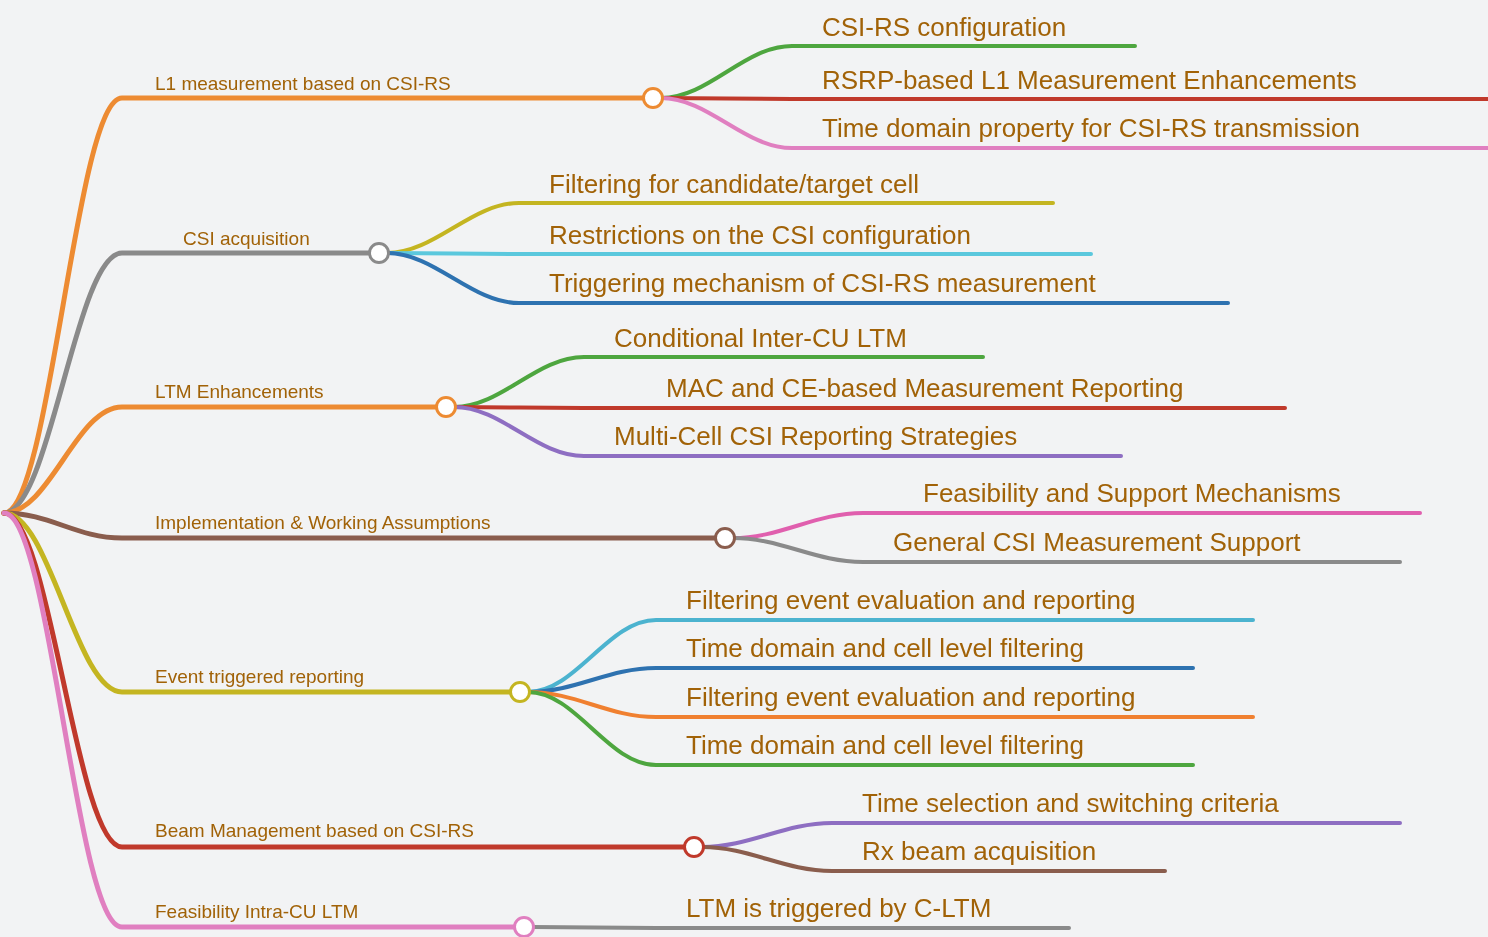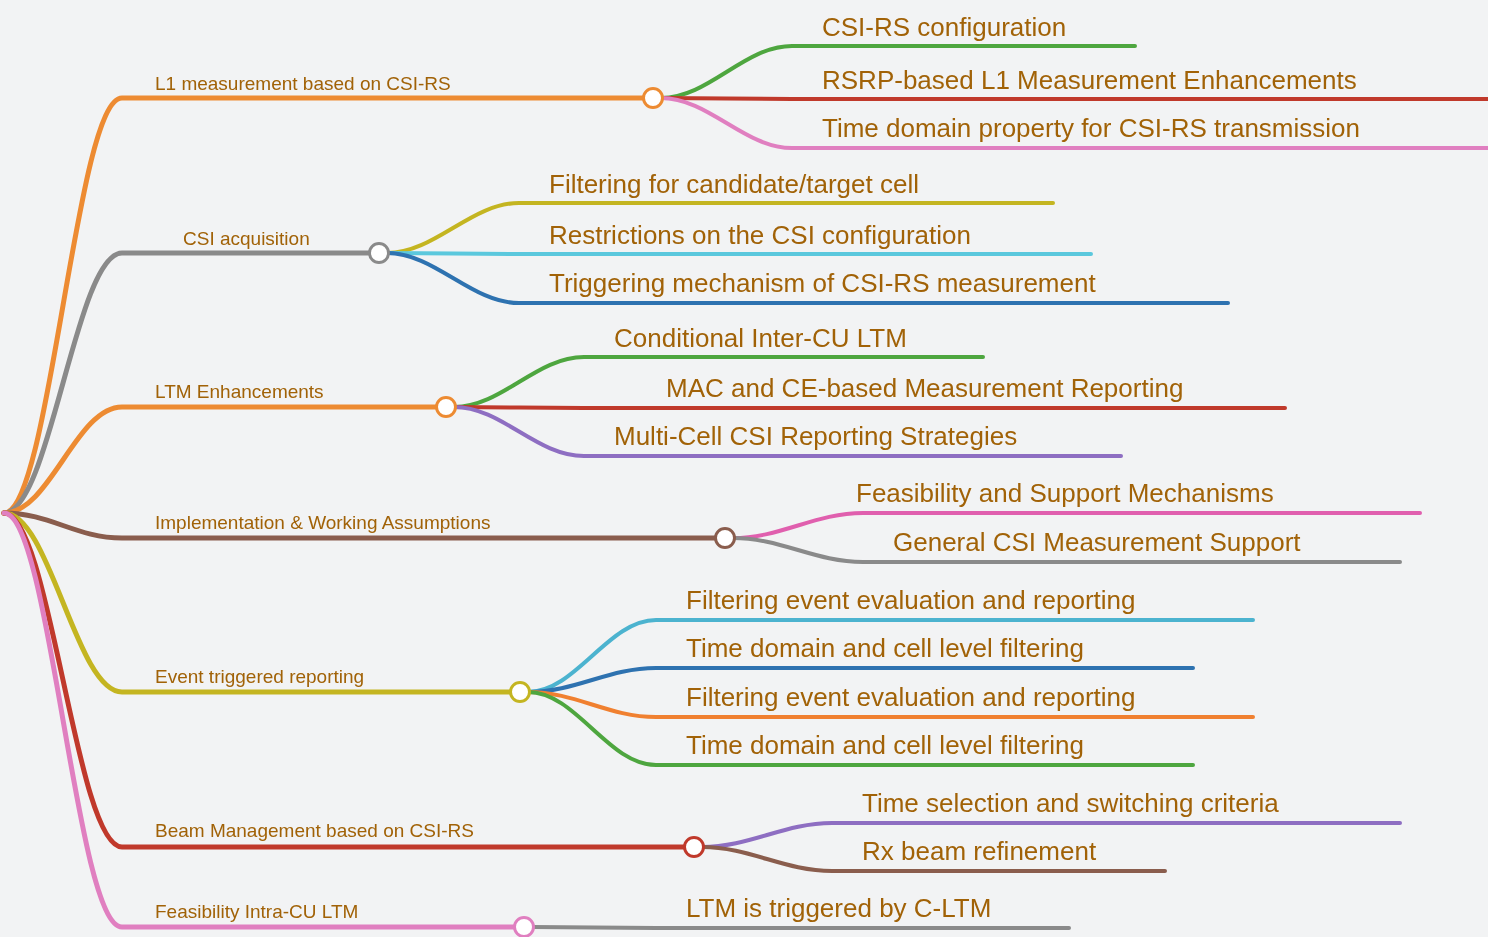--- a/index.html
+++ b/index.html
@@ -85,29 +85,29 @@
       <div class="node-label level2-label" style="left: 549px; top: 197px;">Filtering for candidate/target cell</div>
       <div class="node-label level2-label" style="left: 549px; top: 248px;">Restrictions on the CSI configuration</div>
       <div class="node-label level2-label" style="left: 549px; top: 296px;">Triggering mechanism of CSI-RS measurement</div>
       <div class="node-label level1-label" style="left: 155px; top: 401px;">LTM Enhancements</div>
       <div class="node-dot" style="left: 435px; top: 396px; width: 22px; height: 22px; border: 3px solid rgb(237, 139, 50);"></div>
       <div class="node-label level2-label" style="left: 614px; top: 351px;">Conditional Inter-CU LTM</div>
       <div class="node-label level2-label" style="left: 634px; top: 401px; margin-left: 32px;">MAC and CE-based Measurement Reporting</div>
       <div class="node-label level2-label" style="left: 614px; top: 449px;">Multi-Cell CSI Reporting Strategies</div>
       <div class="node-label level1-label" style="left: 155px; top: 532px;">Implementation &amp; Working Assumptions</div>
       <div class="node-dot" style="left: 714px; top: 527px; width: 22px; height: 22px; border: 3px solid rgb(138, 93, 77);"></div>
-      <div class="node-label level2-label" style="left: 856px; top: 506px;">Feasibility and Support Mechanisms</div>
+      <div class="node-label level2-label" style="left: 923px; top: 506px;">Feasibility and Support Mechanisms</div>
       <div class="node-label level2-label" style="left: 893px; top: 555px;">General CSI Measurement Support</div>
       <div class="node-label level1-label" style="left: 155px; top: 686px;">Event triggered reporting</div>
       <div class="node-dot" style="left: 509px; top: 681px; width: 22px; height: 22px; border: 3px solid rgb(196, 181, 33);"></div>
       <div class="node-label level2-label" style="left: 686px; top: 613px;">Filtering event evaluation and reporting</div>
       <div class="node-label level2-label" style="left: 686px; top: 661px;">Time domain and cell level filtering</div>
       <div class="node-label level2-label" style="left: 686px; top: 710px;">Filtering event evaluation and reporting</div>
       <div class="node-label level2-label" style="left: 686px; top: 758px;">Time domain and cell level filtering</div>
       <div class="node-label level1-label" style="left: 155px; top: 840px;">Beam Management based on CSI-RS</div>
       <div class="node-dot" style="left: 683px; top: 836px; width: 22px; height: 22px; border: 3px solid rgb(192, 57, 43);"></div>
       <div class="node-label level2-label" style="left: 862px; top: 816px;">Time selection and switching criteria</div>
-      <div class="node-label level2-label" style="left: 862px; top: 864px;">Rx beam refinement</div>
+      <div class="node-label level2-label" style="left: 862px; top: 864px;">Rx beam acquisition</div>
       <div class="node-label level1-label" style="left: 155px; top: 921px;">Feasibility Intra-CU LTM</div>
       <div class="node-dot" style="left: 513px; top: 916px; width: 22px; height: 22px; border: 3px solid rgb(224, 127, 192);"></div>
       <div class="node-label level2-label" style="left: 686px; top: 921px;">LTM is triggered by C-LTM</div>
     </div>
 </div>
 
 </body></html>

